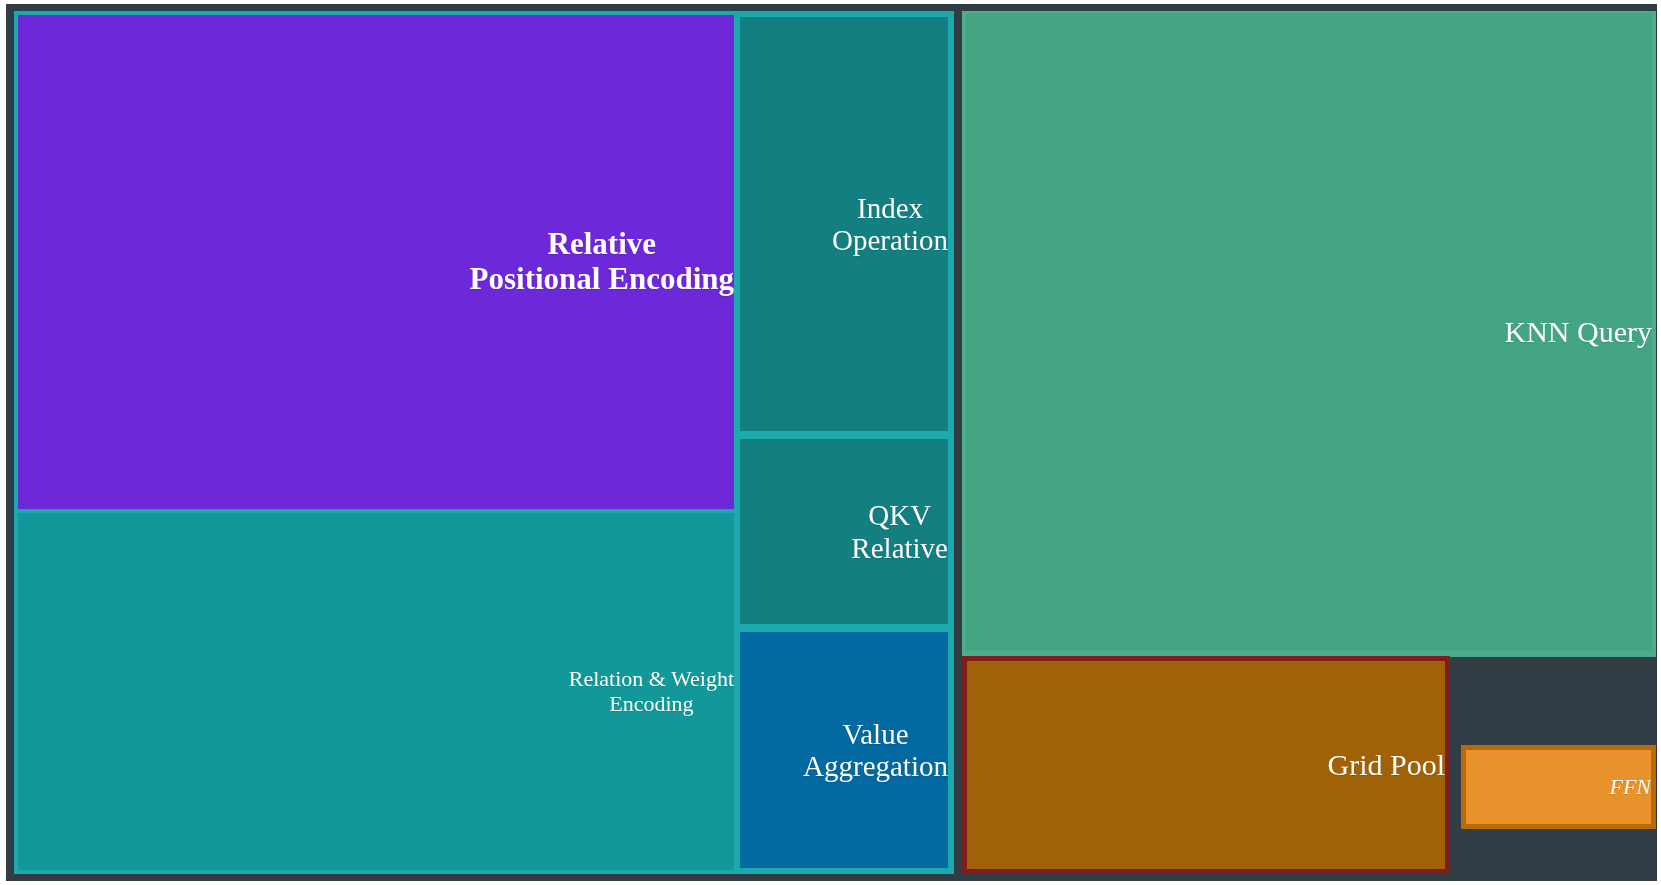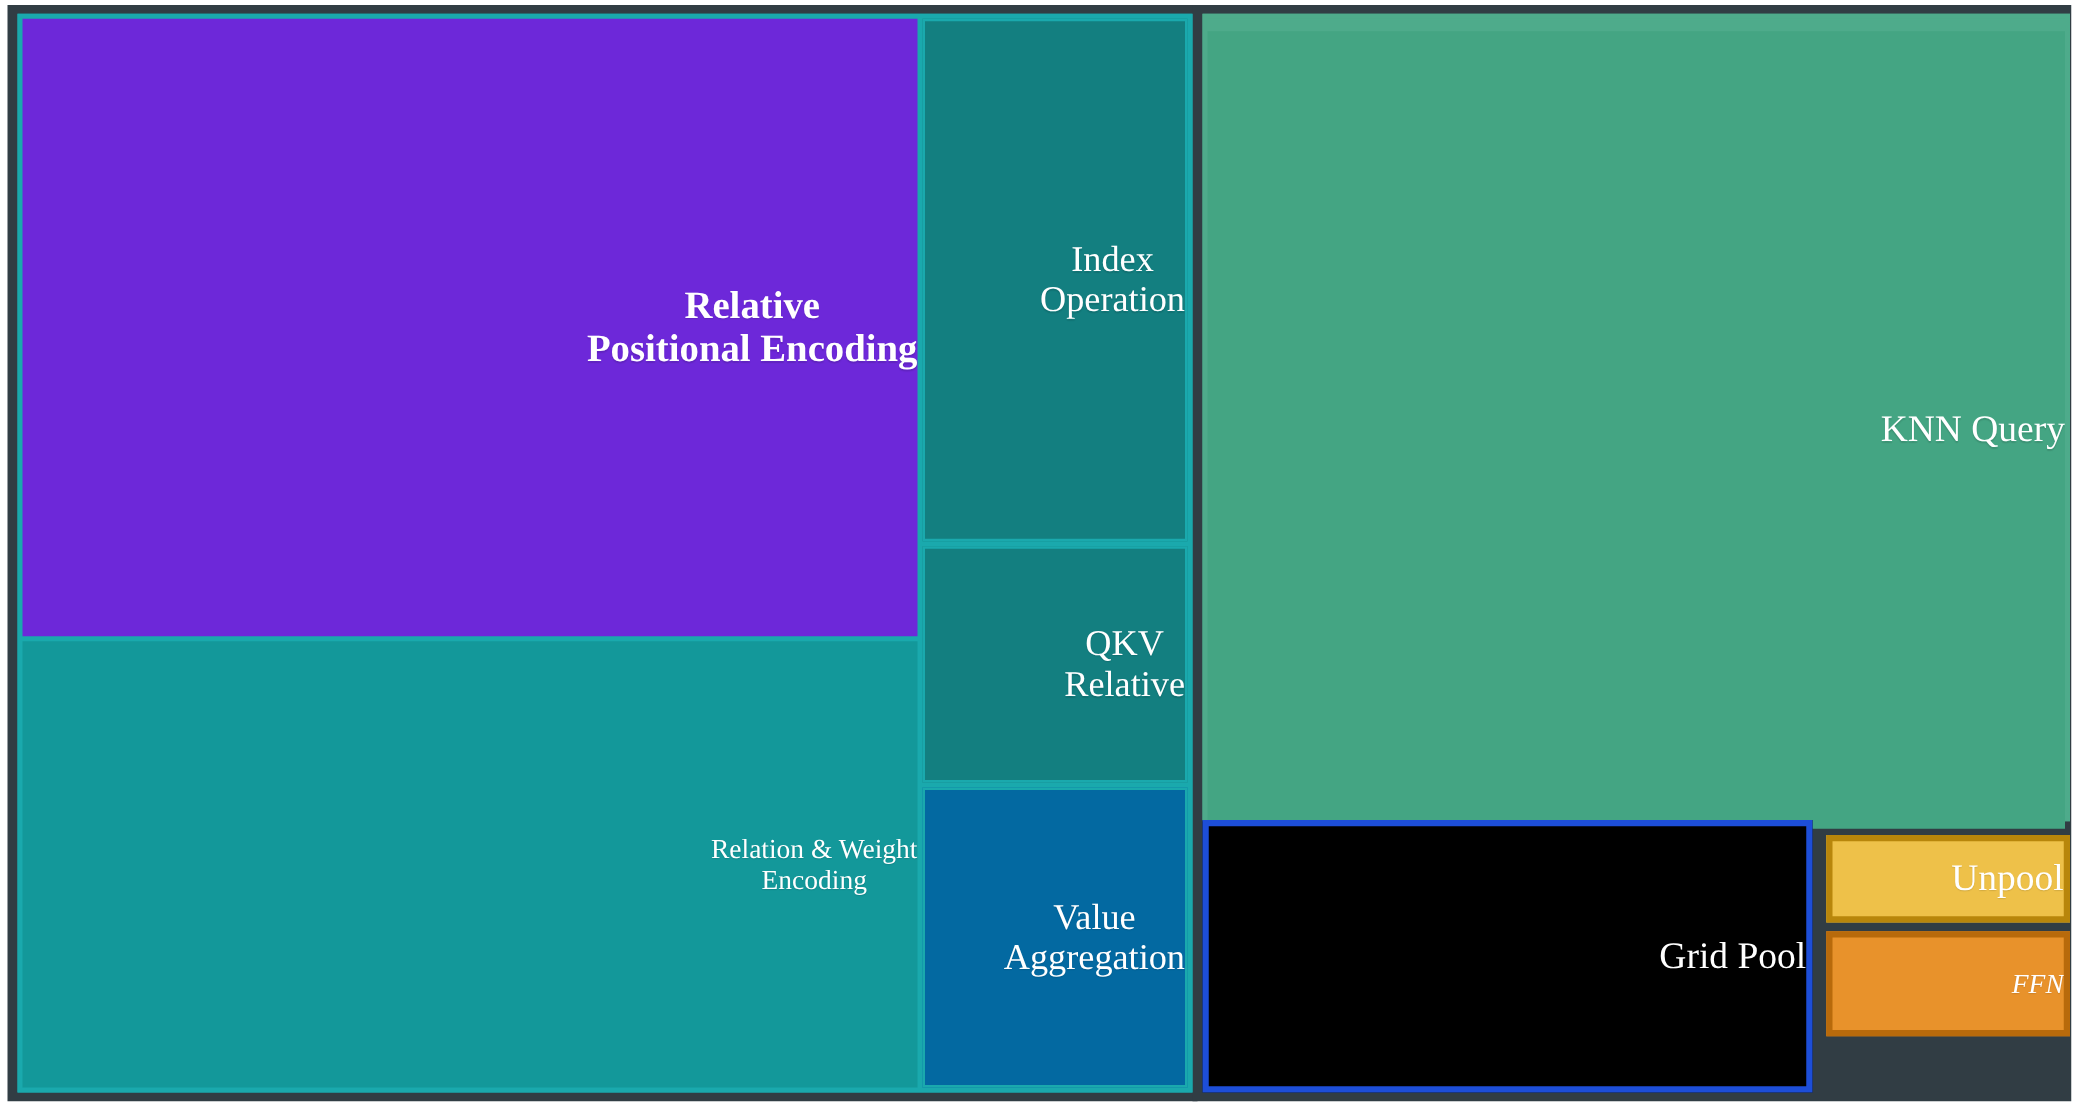--- a/index.html
+++ b/index.html
@@ -57,24 +57,24 @@
   #n-rpe   { left: 18px;  top: 15px;  width: 716px; height: 494px; background:#6d28d9;font-weight:bold; }
   #n-rwe   { left: 18px;  top: 513px; width: 716px; height: 357px; background:#13989a; }
 
   #n-index { left: 738px; top: 15px;  width: 212px; height: 418px; background:#137f80;
              border: 2px solid #1aa9ad; }
   #n-qkv   { left: 738px; top: 437px; width: 212px; height: 189px; background:#137f80;
              border: 2px solid #1aa9ad; }
   #n-value { left: 738px; top: 630px; width: 212px; height: 240px; background:#0369a1;
              border: 2px solid #1aa9ad; }
 
-  #n-knn   { left: 966px; top: 25px;  width: 686px; height: 638px; background:#44a583; }
+  #n-knn   { left: 966px; top: 13px;  width: 686px; height: 638px; background:#44a583; }
 
-  #n-grid  { left: 962px; top: 656px; width: 488px; height: 218px; background:#000000;
-             border: 5px solid #1d4ed8; }
+  #n-grid  { left: 962px; top: 656px; width: 488px; height: 218px; background:#a16207;
+             border: 5px solid #7f1d1d; }
   #n-unpool{ left: 1461px;top: 668px; width: 195px; height: 70px;  background:#eec149;
              border: 5px solid #b8860b; }
   #n-ffn   { left: 1461px;top: 745px; width: 195px; height: 84px;  background:#e8922b;
              border: 5px solid #b86a0b; }
 
   
   #n-rpe   .lbl { font-size: 31px; }
   #n-rwe   .lbl { font-size: 22px; }
   #n-index .lbl { font-size: 29px; }
   #n-qkv   .lbl { font-size: 29px; }
@@ -122,21 +122,18 @@
   <div id="grp-knn" class="node"></div>
 
   <div id="n-knn" class="node">
     <span class="lbl">KNN Query</span>
   </div>
 
   <div id="n-grid" class="node">
     <span class="lbl">Grid Pool</span>
   </div>
 
-  <div id="n-unpool" class="node">
-    <span class="lbl">Unpool</span>
-  </div>
 
   <div id="n-ffn" class="node">
     <span class="lbl">FFN</span>
   </div>
 
 </div>
 
 </body></html>

